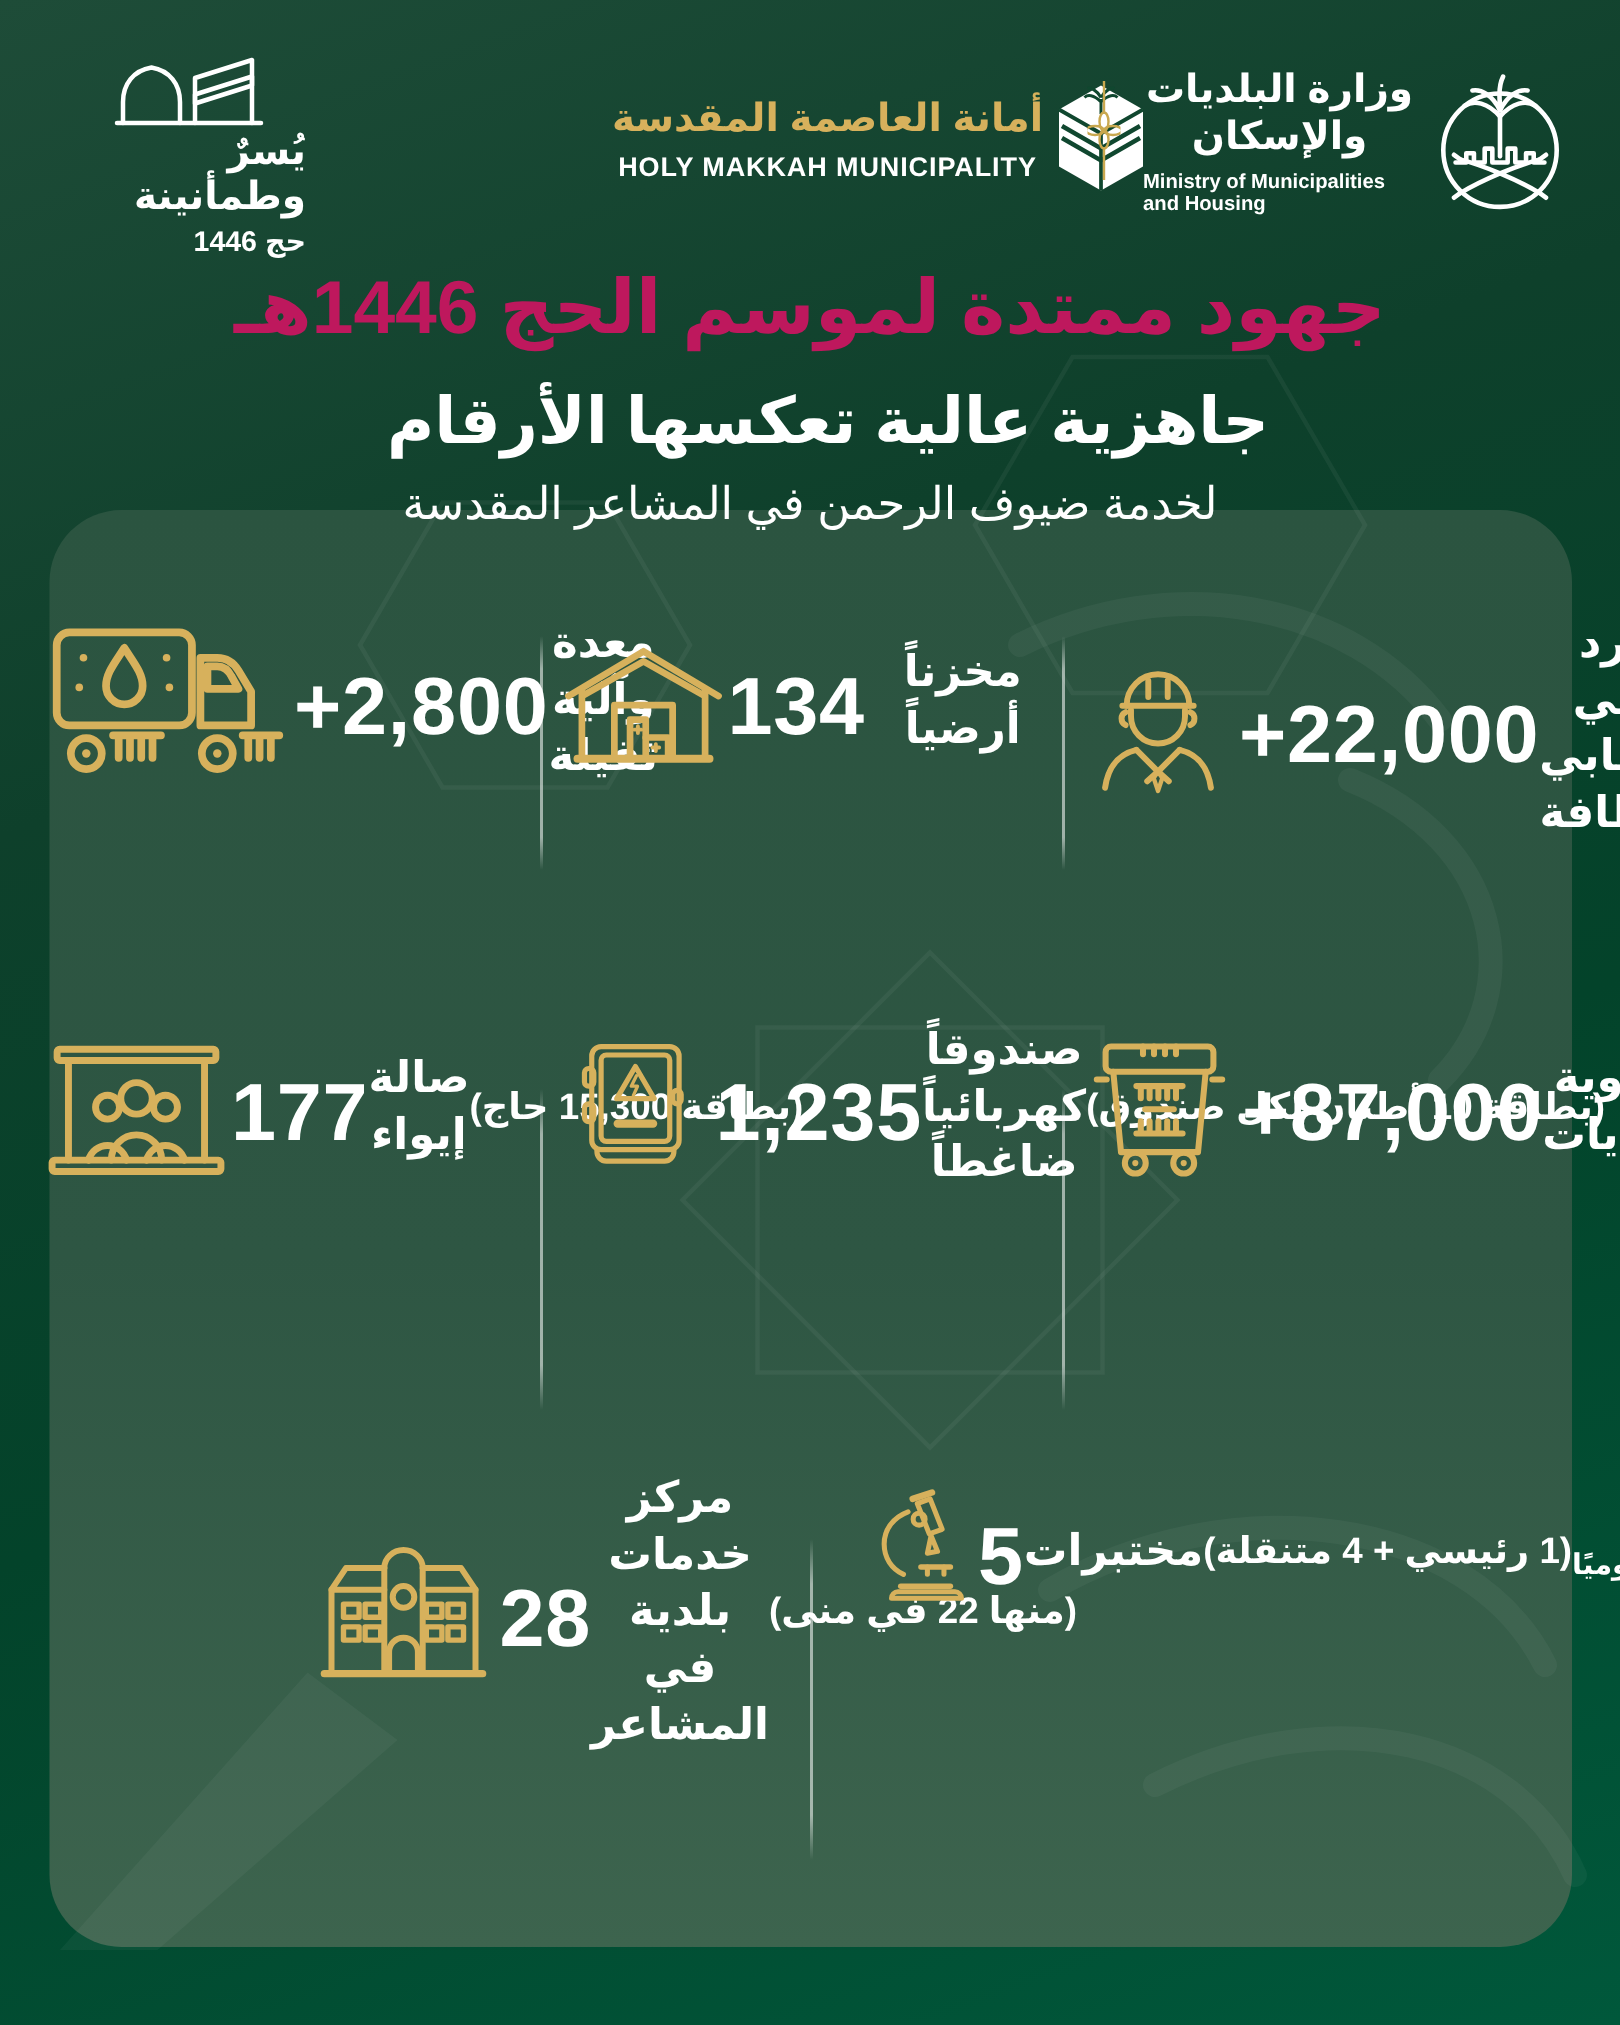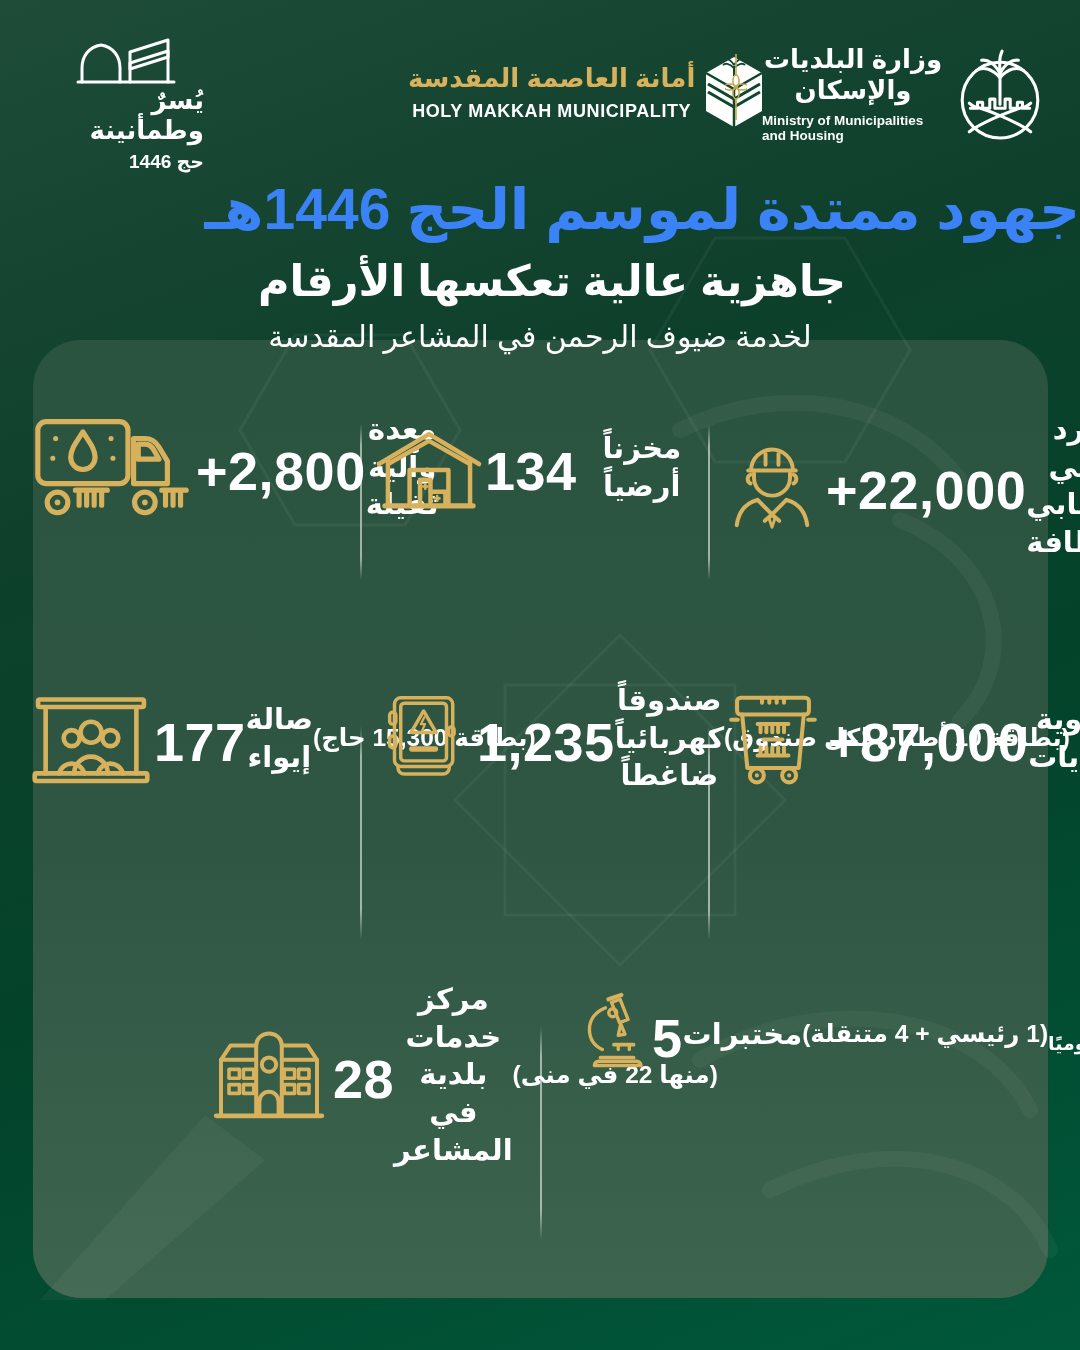--- a/index.html
+++ b/index.html
@@ -18,21 +18,21 @@
   .hajj-badge .callig{font-size:26px;font-weight:700;margin-top:2px;line-height:1.15;}
   .hajj-badge .caption{font-size:19px;font-weight:700;margin-top:4px;letter-spacing:1px;}
   .makkah{position:absolute;left:398px;top:54px;display:flex;align-items:center;gap:7px;margin-left:10px;}
   .makkah .ar{color:#d7b15c;font-size:26px;font-weight:700;text-align:center;}
   .makkah .en{color:#fff;font-size:18px;font-weight:700;letter-spacing:.6px;margin-top:7px;text-align:center;}
   .orn-divider{position:absolute;left:725px;top:54px;}
   .ministry{position:absolute;left:762px;top:44px;display:flex;align-items:center;gap:14px;}
   .ministry .ar{color:#fff;font-size:26px;font-weight:700;text-align:center;}
   .ministry .en{color:#fff;font-size:13.5px;font-weight:700;margin-top:7px;text-align:left;}
   
-  .t-main{position:absolute;top:176px;left:0;width:100%;text-align:right;color:#3b82f6;font-size:57px;font-weight:800;}
+  .t-main{position:absolute;top:176px;left:0;width:100%;text-align:center;color:#be185d;font-size:50px;font-weight:800;}
   .t-sub{position:absolute;top:256px;left:0;width:100%;text-align:center;color:#fff;font-size:43px;font-weight:800;padding-left:12px;}
   .t-tag{position:absolute;top:319px;left:0;width:100%;text-align:center;color:#fff;font-size:30px;font-weight:400;}
   
   .cell{position:absolute;width:334px;display:flex;flex-direction:row;align-items:center;text-align:center;color:#fff;}
   .cell .iconbox{display:flex;align-items:flex-end;justify-content:center;}
   .r1 .iconbox{height:118px;} .r2 .iconbox{height:120px;} .r3 .iconbox{height:112px;}
   .cell .value{font-size:54px;font-weight:800;letter-spacing:.5px;margin-top:14px;line-height:1.1;}
   .cell .label{font-size:29px;font-weight:700;margin-top:5px;line-height:1.3;}
   .cell .note{font-size:24.5px;font-weight:600;margin-top:3px;white-space:nowrap;}
   .cell .note2{font-size:19px;font-weight:600;margin-top:23px;white-space:nowrap;}

